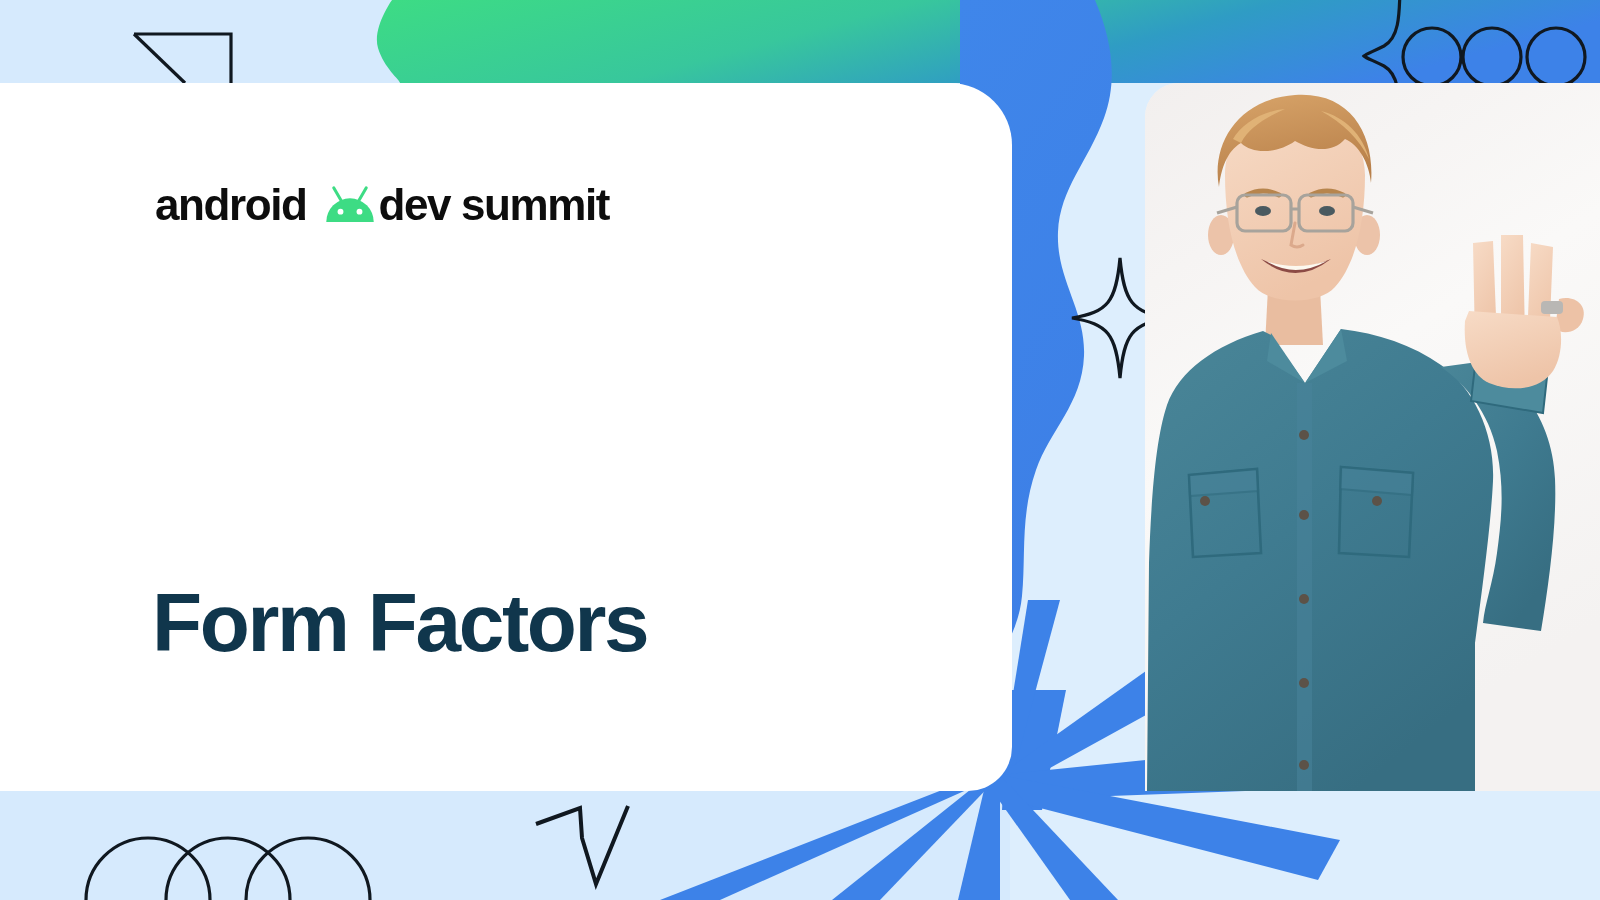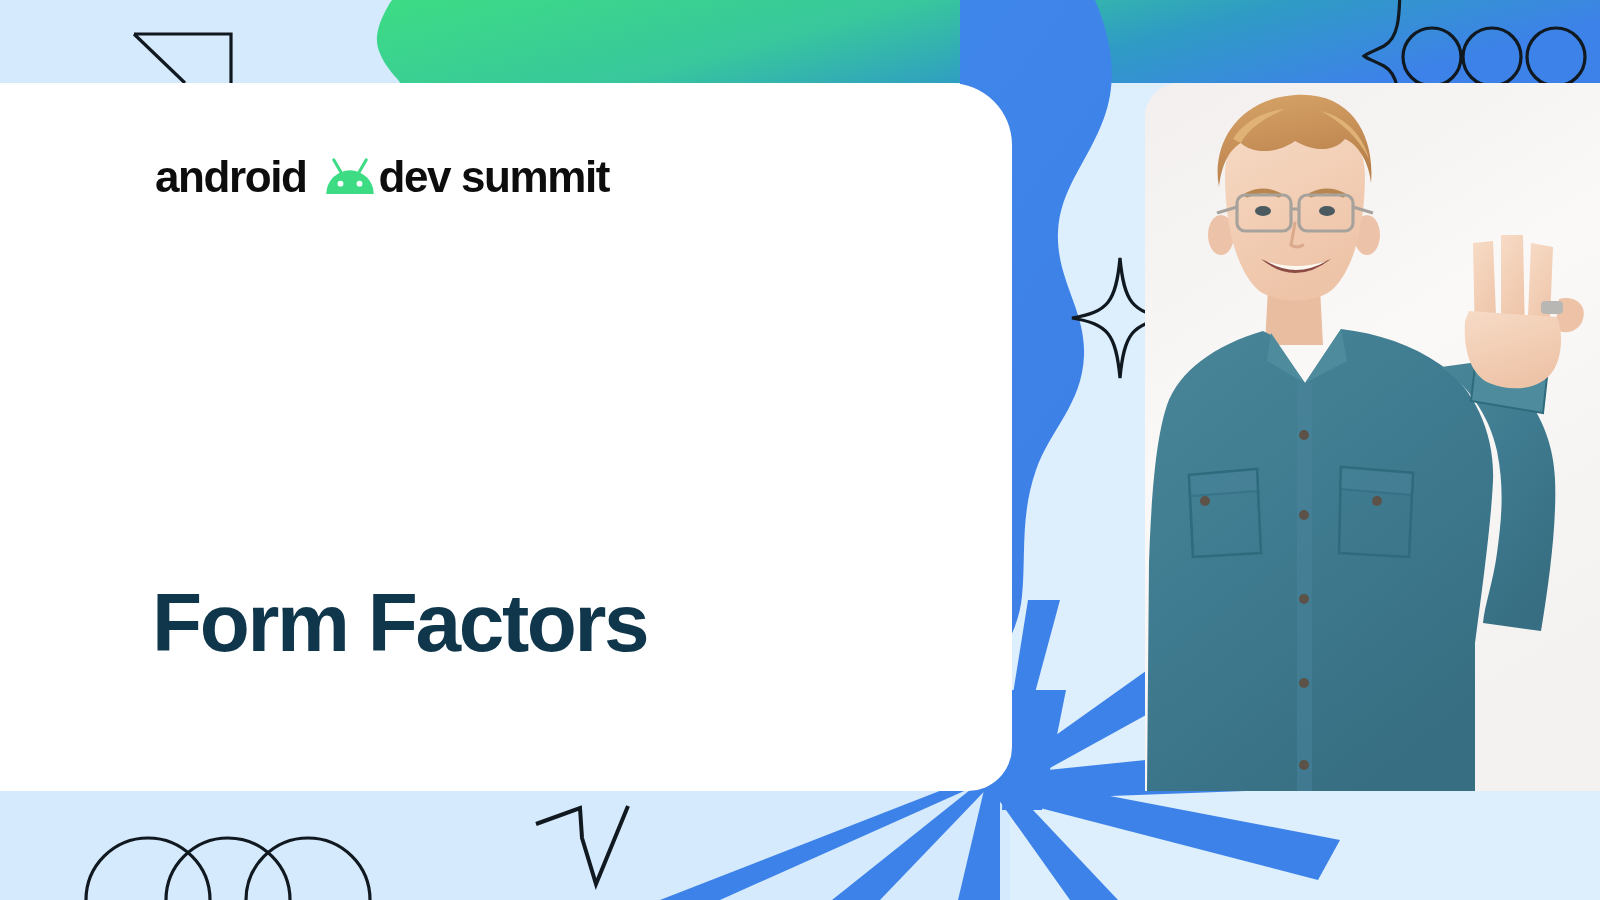--- a/index.html
+++ b/index.html
@@ -41,21 +41,21 @@
     gap: 14px;
   }
   .logo-word {
     font-family: "Liberation Sans", sans-serif;
     font-size: 44px;
     font-weight: 700;
     letter-spacing: -1.4px;
     color: #0d0d0d;
     line-height: 1.0;
   }
-  #logo-row-2 { margin-top: 0; }
+  #logo-row-2 { margin-top: 28px; }
   #droid-icon { width: 58px; height: 38px; display: block; }
 
   
   #headline {
     position: absolute;
     left: 152px; top: 350px;
     z-index: 8;
     font-family: "Liberation Sans", sans-serif;
     font-size: 82px;
     font-weight: 700;

